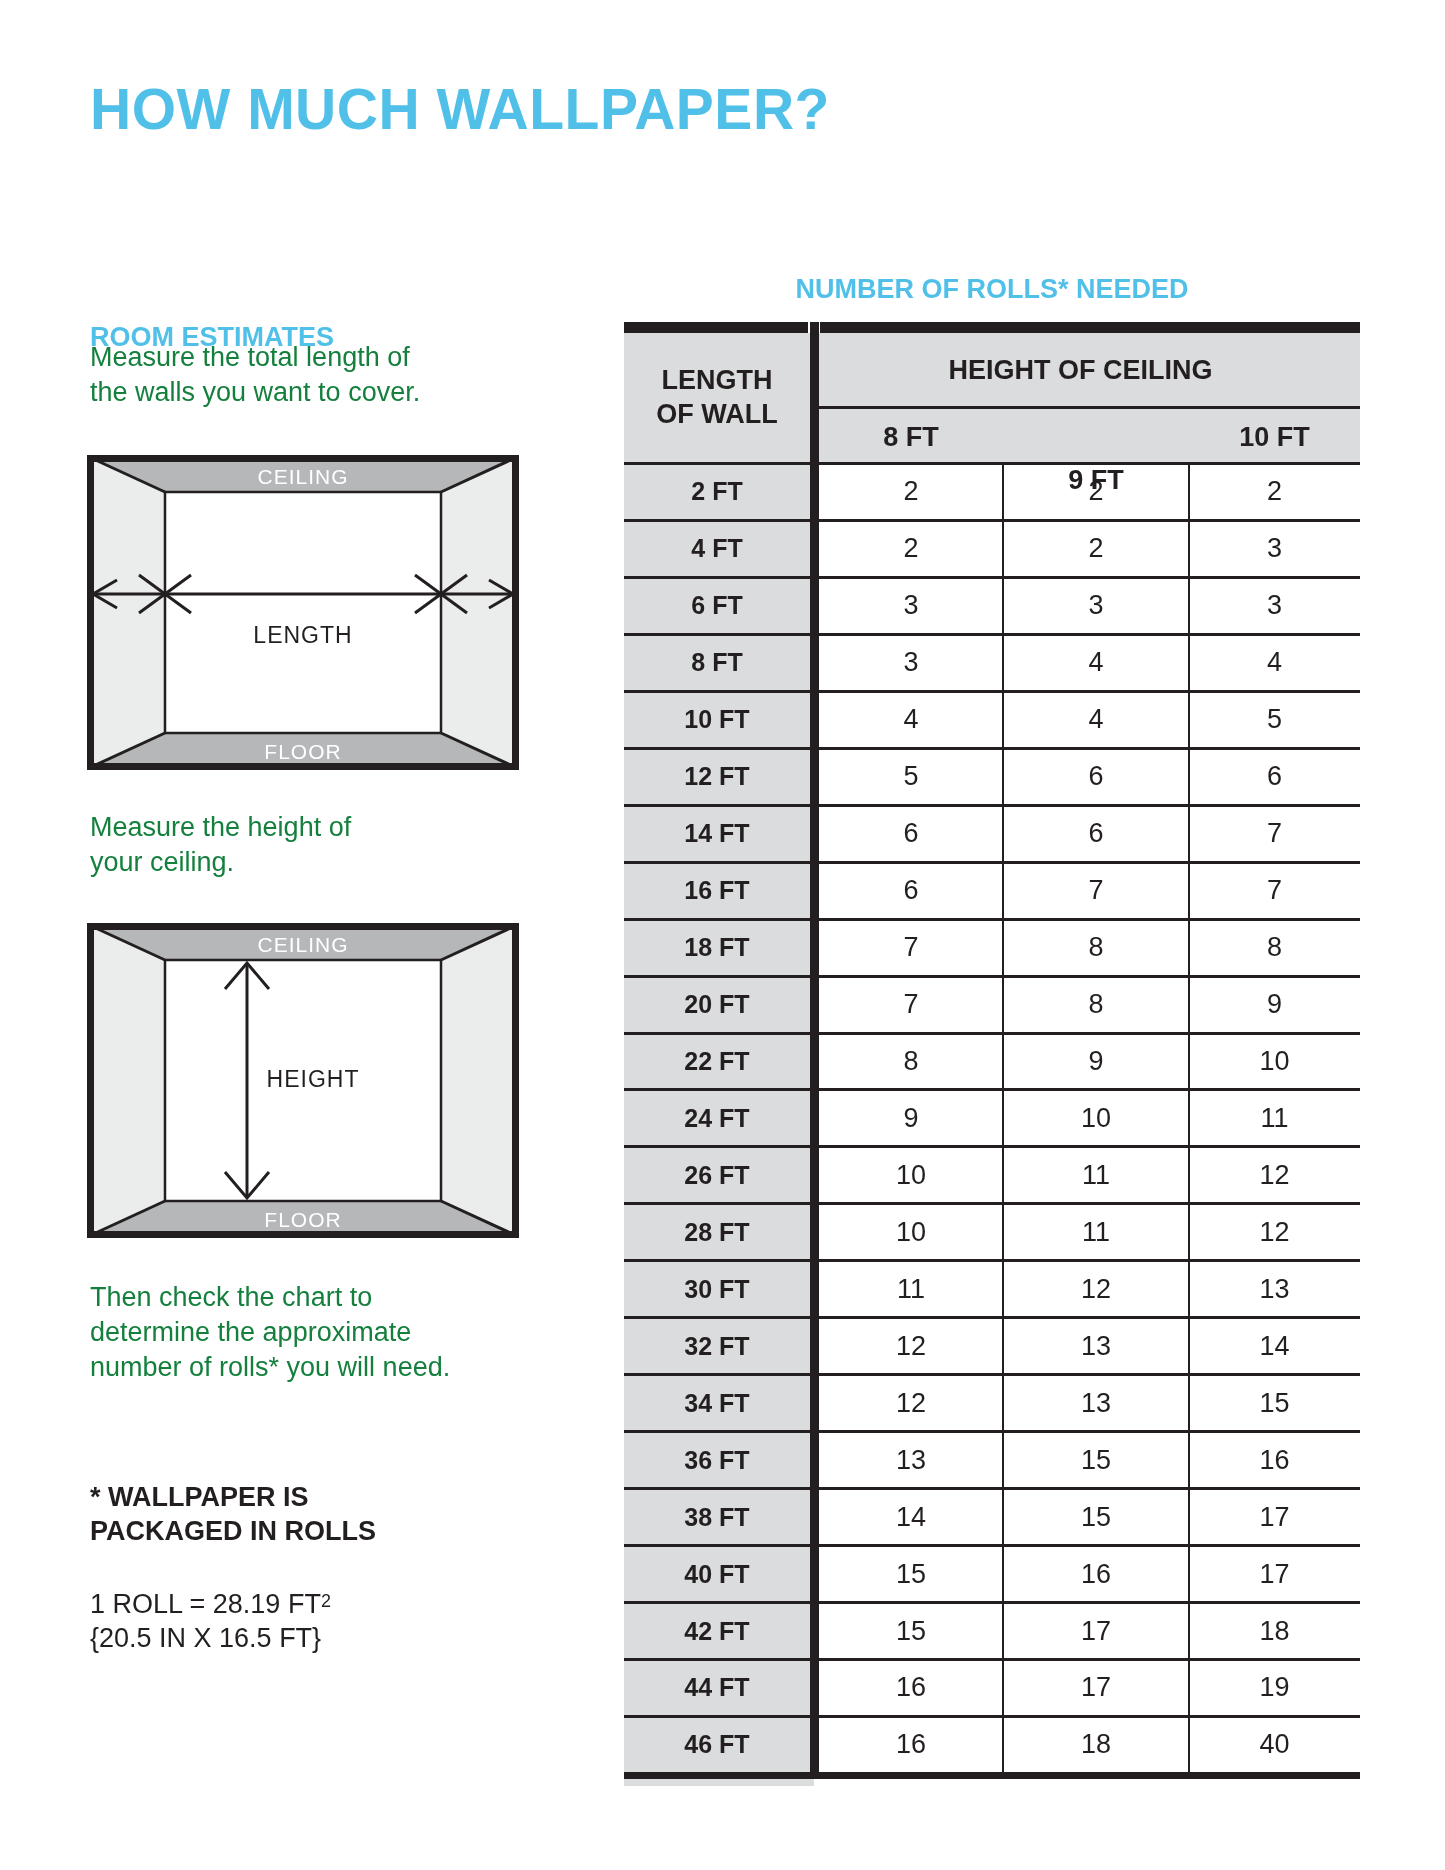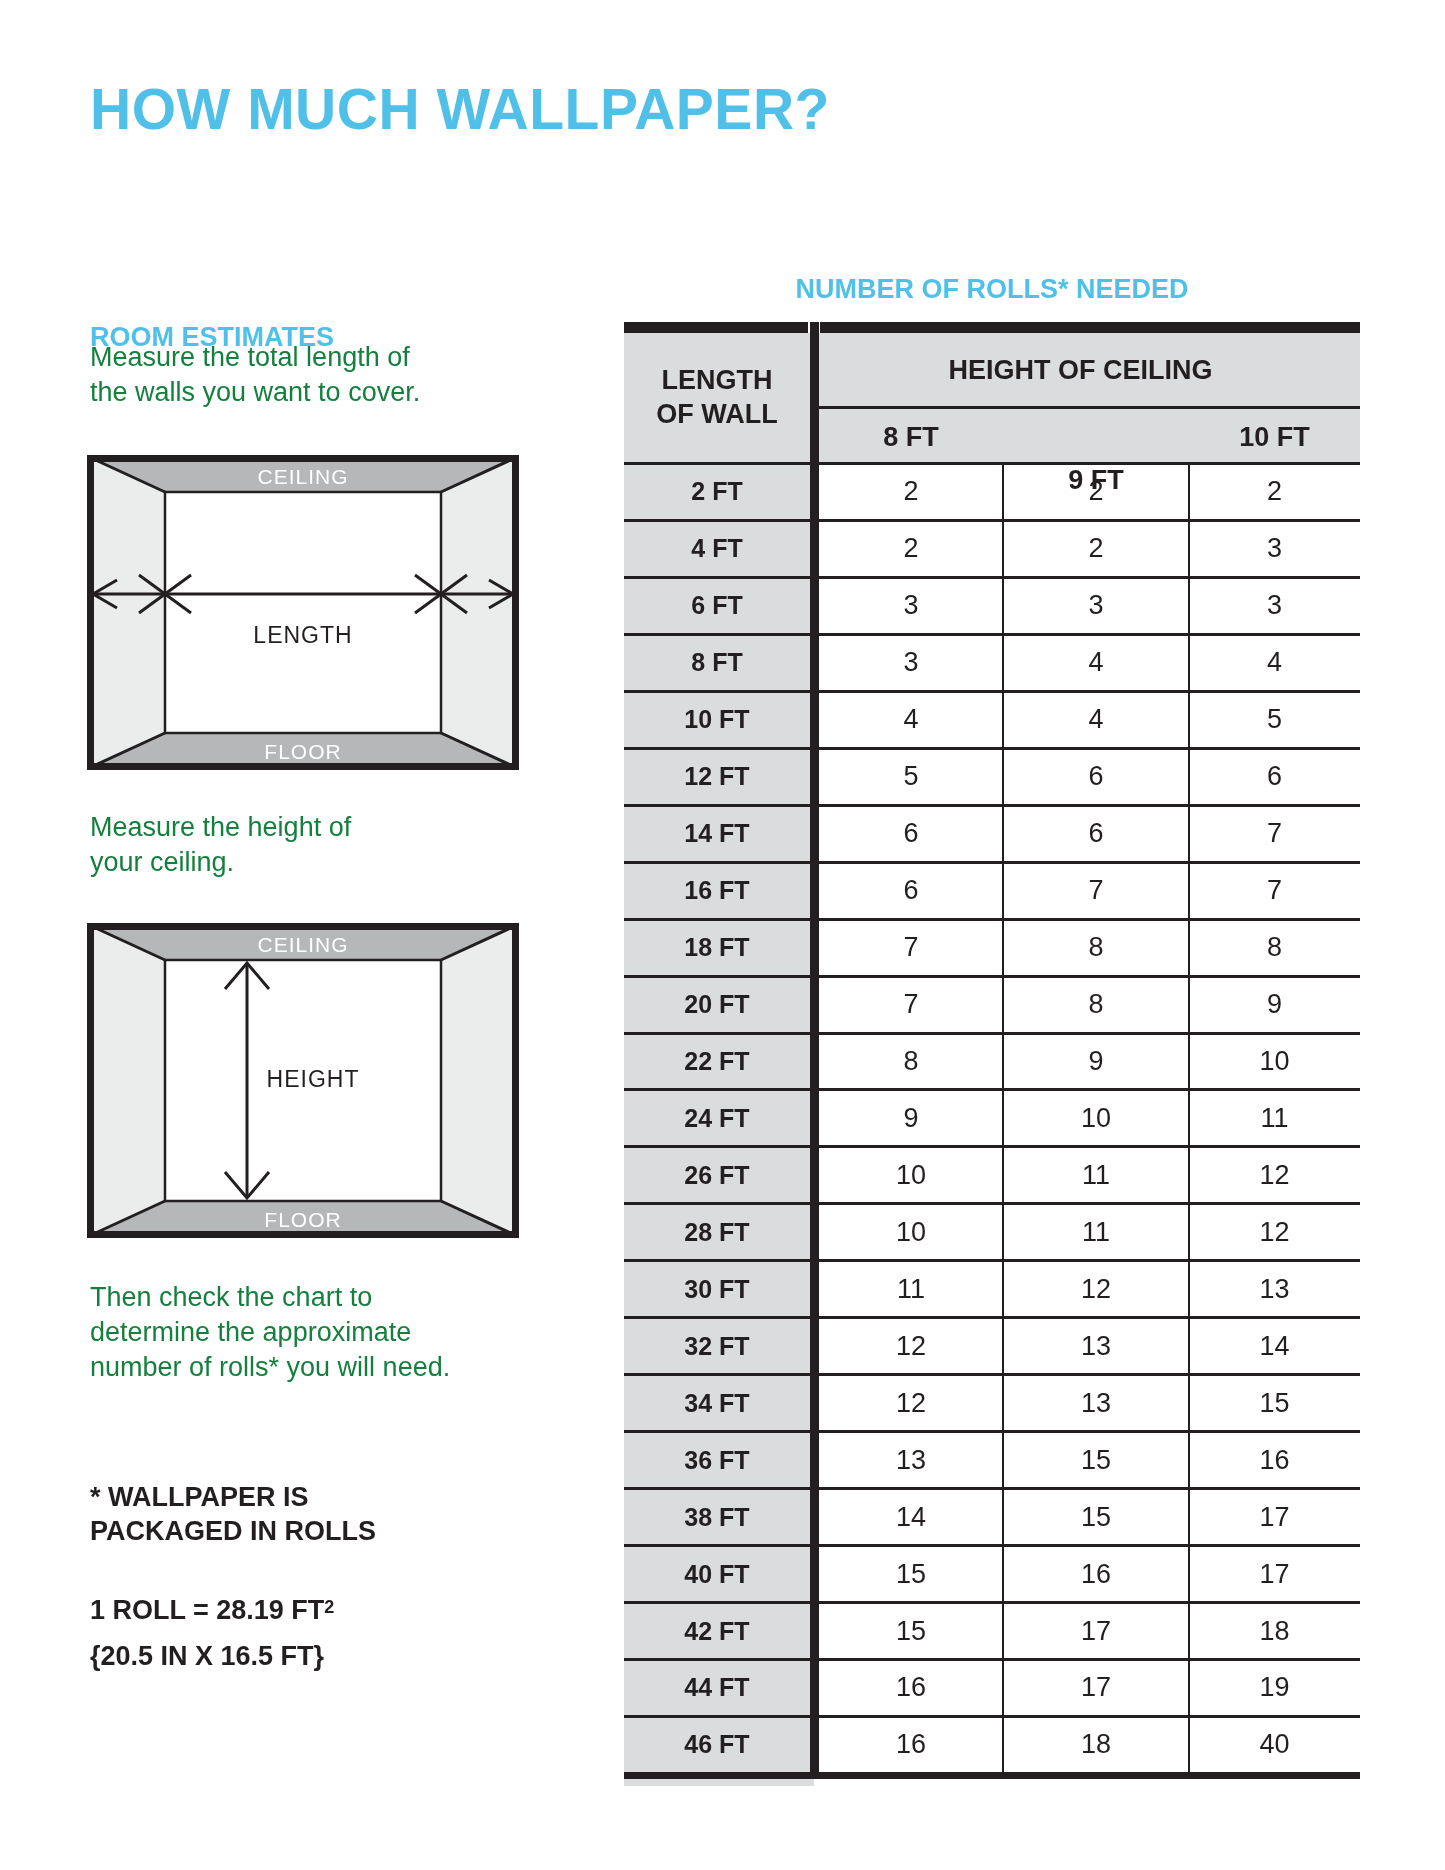--- a/index.html
+++ b/index.html
@@ -21,21 +21,21 @@
     letter-spacing:0.5px;white-space:nowrap;
   }
   .section-heading{
     font-size:27px;font-weight:bold;color:var(--accent);white-space:nowrap;
   }
   .room-heading{left:90px;top:274px;margin-top:48px;}
   .rolls-heading{left:624px;top:274px;width:736px;text-align:center;}
   .body-par{left:90px;font-size:27px;line-height:35px;color:#15803d;}
   .footnote{left:90px;top:1480px;font-size:27px;line-height:34px;font-weight:bold;}
   .footnote .line2{display:block;}
-  .rollinfo{left:90px;top:1584px;font-size:27px;line-height:46px;font-weight:bold;}
+  .rollinfo{left:90px;top:1584px;font-size:27px;line-height:34px;font-weight:normal;}
   .rollinfo sup{font-size:18px;vertical-align:6px;}
   .diagram{width:432px;height:315px;}
   
   .tbl-border{background:var(--ink);}
   .lbl-col-bg{left:624px;top:333px;width:190px;height:1453px;background:var(--table-gray);}
   .hdr-bg{left:819px;top:333px;width:541px;height:132px;background:var(--table-gray);}
   .row-header{
     left:624px;top:363px;width:186px;text-align:center;
     font-size:27px;font-weight:bold;line-height:34px;
   }

